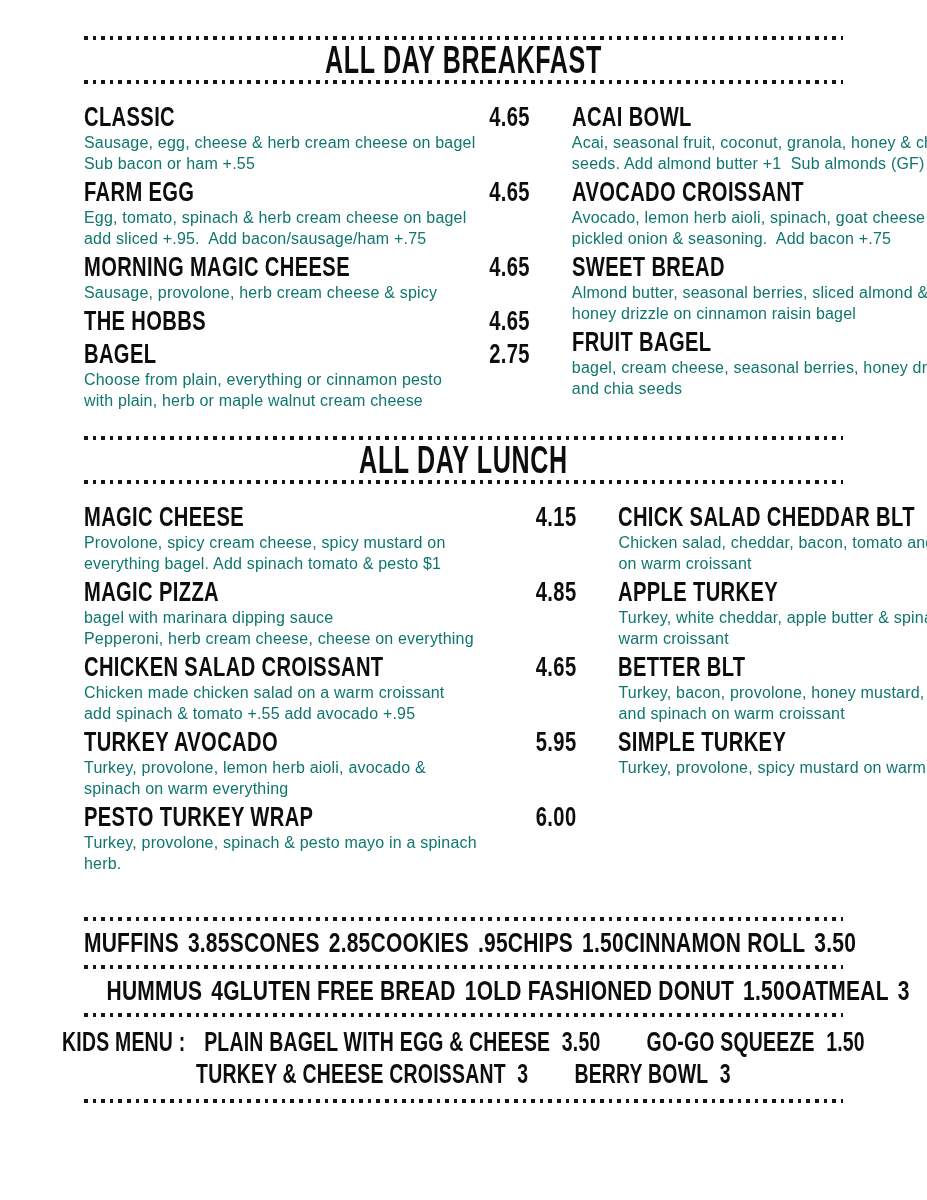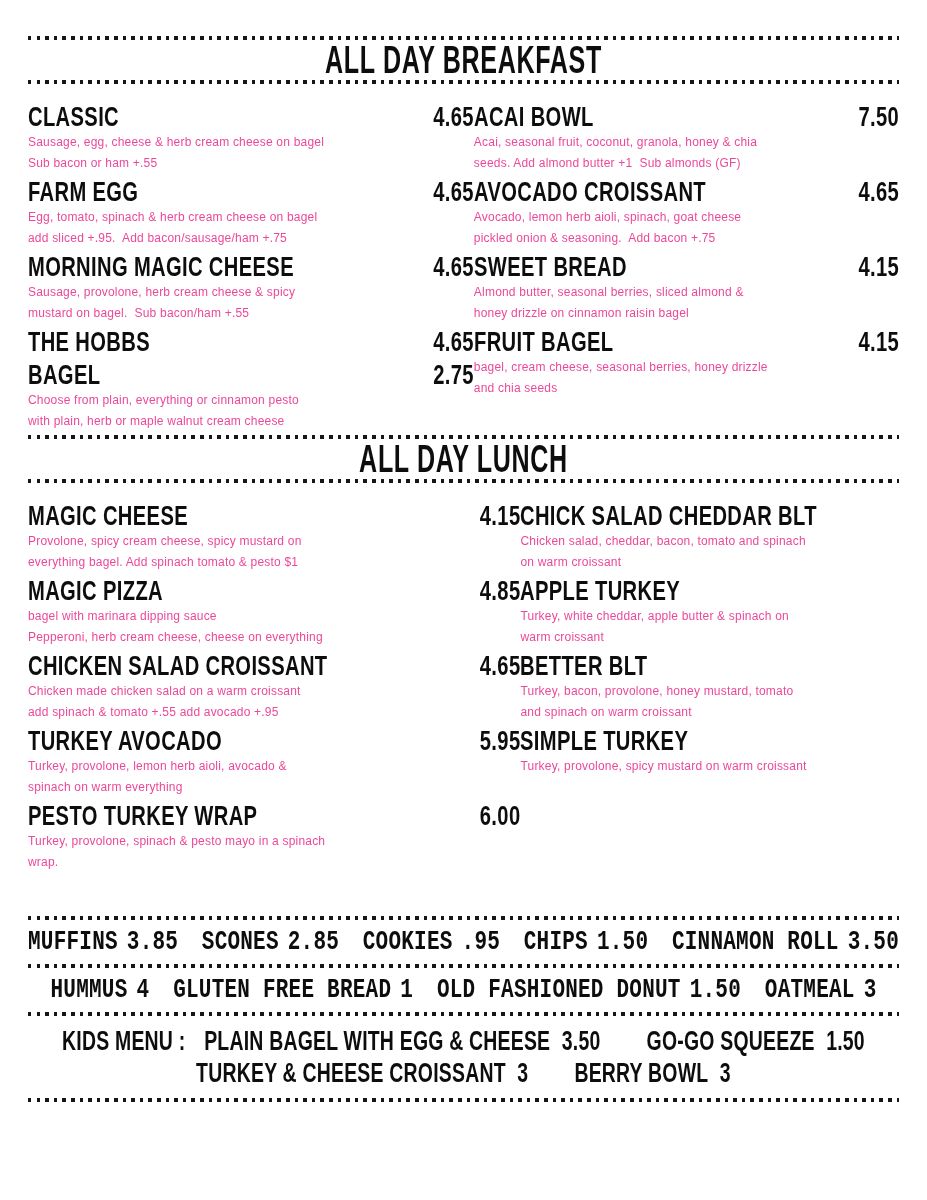--- a/index.html
+++ b/index.html
@@ -3,21 +3,21 @@
 <meta charset="utf-8">
 <style>
   html, body { margin: 0; padding: 0; }
   body {
     width: 927px; height: 1200px;
     background: #ffffff;
     font-family: "Liberation Sans", "DejaVu Sans", sans-serif;
     color: #0d0d0d;
     overflow: hidden;
   }
-  .page { box-sizing: border-box; width: 927px; height: 1200px; padding: 36px 28px 0; }
+  .page { box-sizing: border-box; width: 927px; height: 1200px; padding: 36px 84px 0; }
 
   
   .dotline {
     height: 4px;
     background-image: repeating-linear-gradient(to right, #161616 0 3.5px, transparent 3.5px 8.6px);
   }
 
   
   .section-title {
     margin: 2px 0;
@@ -26,52 +26,53 @@
     line-height: 36px;
     letter-spacing: 1px;
     text-align: center;
     white-space: nowrap;
     width: calc(100% / 0.66);
     transform: scaleX(0.66);
     transform-origin: 0 50%;
     color: #0d0d0d;
   }
 
-  .menu-section + .menu-section { }
+  .menu-section + .menu-section { margin-top: 22px; }
 
   .columns {
     display: grid;
     grid-template-columns: 1fr 1fr;
+    column-gap: 42px;
     margin-top: 18px;
   }
 
   .menu-item { margin-bottom: 3px; }
   .item-head {
     display: flex;
     justify-content: space-between;
     align-items: baseline;
     font-weight: bold;
     font-size: 28px;
     line-height: 30px;
     letter-spacing: 0.5px;
     white-space: nowrap;
     width: calc(100% / 0.72);
     transform: scaleX(0.72);
     transform-origin: 0 50%;
   }
   .item-price { padding-left: 20px; }
   .item-desc-line {
-    font-size: 12px;
+    font-size: 16px;
     line-height: 21px;
     letter-spacing: 0.2px;
-    color: #ec4899;
+    color: #0f766e;
     white-space: pre;
   }
 
-  .extras { margin-top: 40px; font-family: Liberation Mono, monospace; }
+  .extras { margin-top: 40px; }
   .extras-row {
     display: flex;
     justify-content: space-between;
     align-items: center;
     font-weight: bold;
     font-size: 28px;
     line-height: 30px;
     letter-spacing: 0.3px;
     white-space: nowrap;
     padding: 7px 0;
@@ -133,21 +134,20 @@
                 <div class="item-desc-line">add sliced +.95.  Add bacon/sausage/ham +.75</div>
               </div>
             </div>
             <div class="menu-item">
               <div class="item-head">
                 <span class="item-name">MORNING MAGIC CHEESE</span>
                 <span class="item-price">4.65</span>
               </div>
               <div class="item-desc">
                 <div class="item-desc-line">Sausage, provolone, herb cream cheese &amp; spicy</div>
-                <div class="item-desc-line">mustard on bagel.  Sub bacon/ham +.55</div>
               </div>
             </div>
             <div class="menu-item">
               <div class="item-head">
                 <span class="item-name">THE HOBBS</span>
                 <span class="item-price">4.65</span>
               </div>
             </div>
             <div class="menu-item">
               <div class="item-head">
@@ -250,21 +250,21 @@
                 <div class="item-desc-line">spinach on warm everything</div>
               </div>
             </div>
             <div class="menu-item">
               <div class="item-head">
                 <span class="item-name">PESTO TURKEY WRAP</span>
                 <span class="item-price">6.00</span>
               </div>
               <div class="item-desc">
                 <div class="item-desc-line">Turkey, provolone, spinach &amp; pesto mayo in a spinach</div>
-                <div class="item-desc-line">wrap.</div>
+                <div class="item-desc-line">herb.</div>
               </div>
             </div>
           </div>
           <div class="column">
             <div class="menu-item">
               <div class="item-head">
                 <span class="item-name">CHICK SALAD CHEDDAR BLT</span>
               </div>
               <div class="item-desc">
                 <div class="item-desc-line">Chicken salad, cheddar, bacon, tomato and spinach</div>

